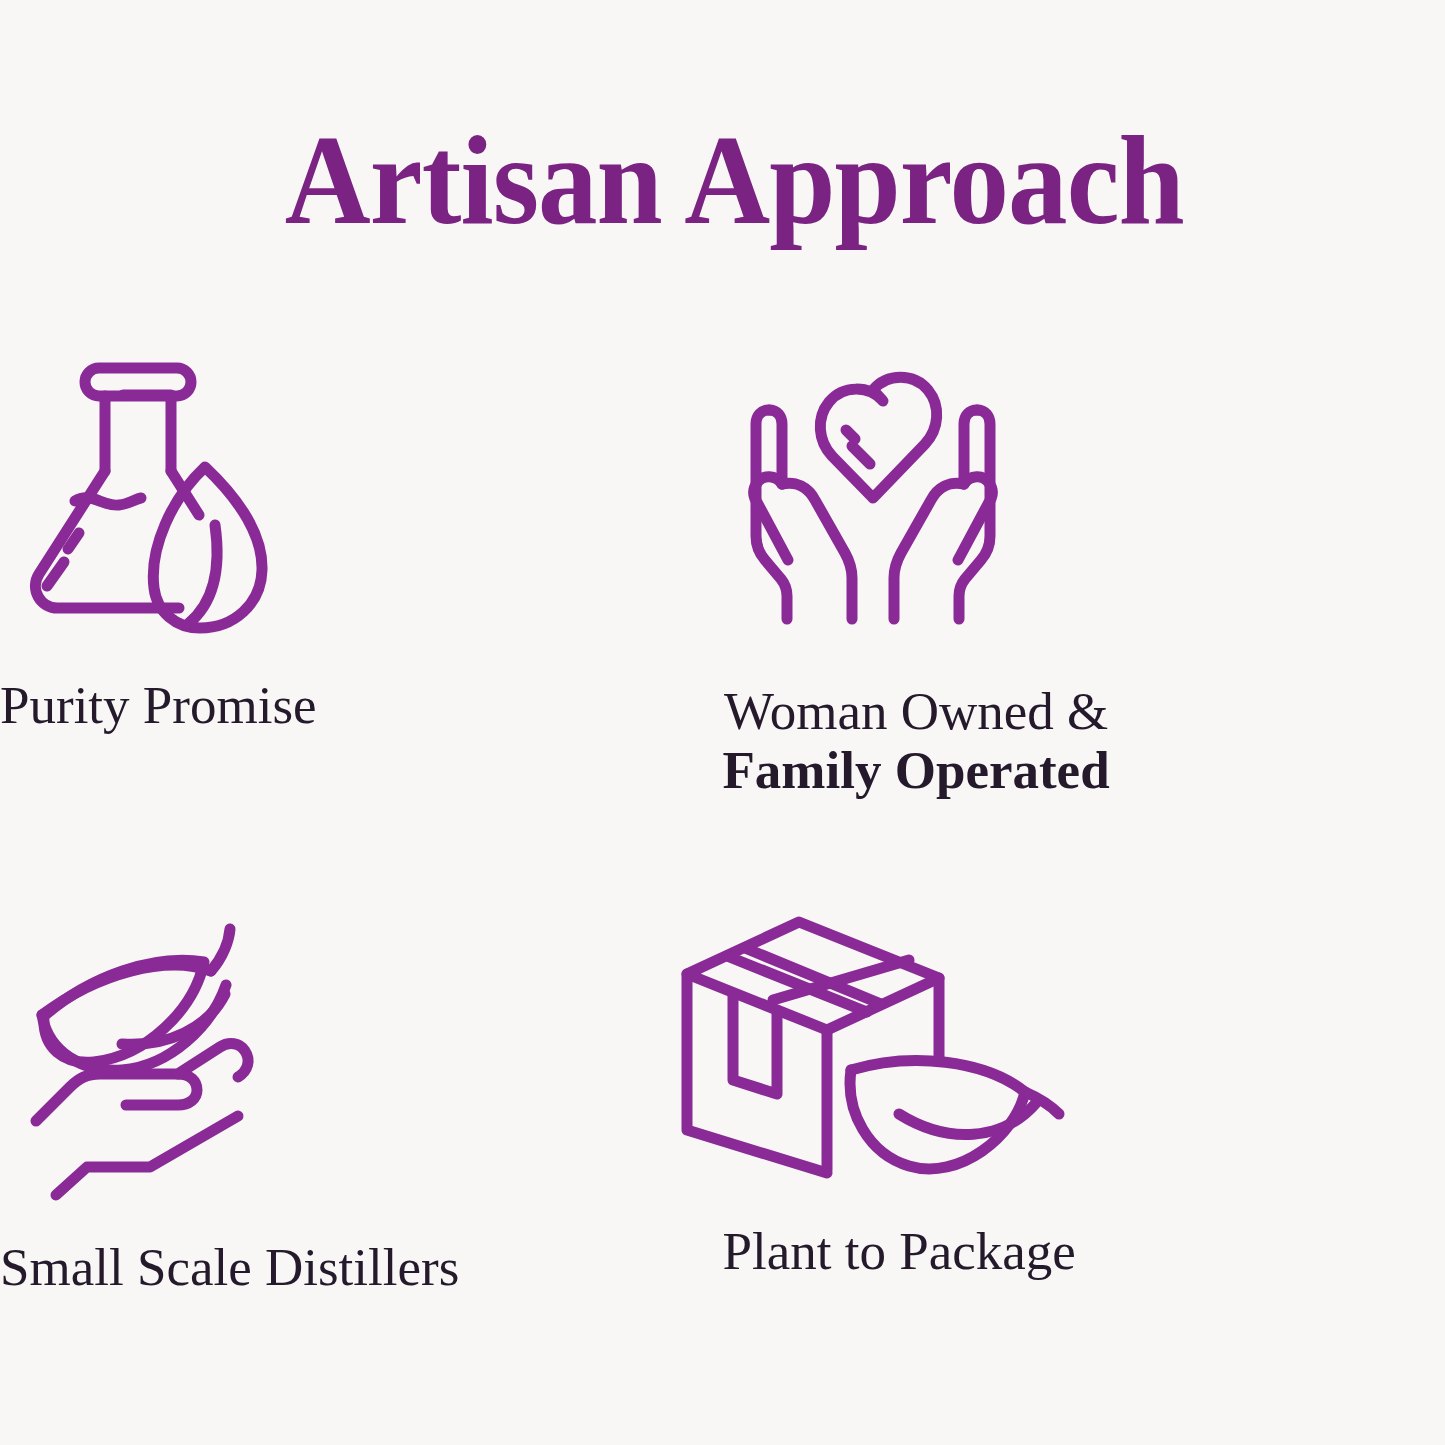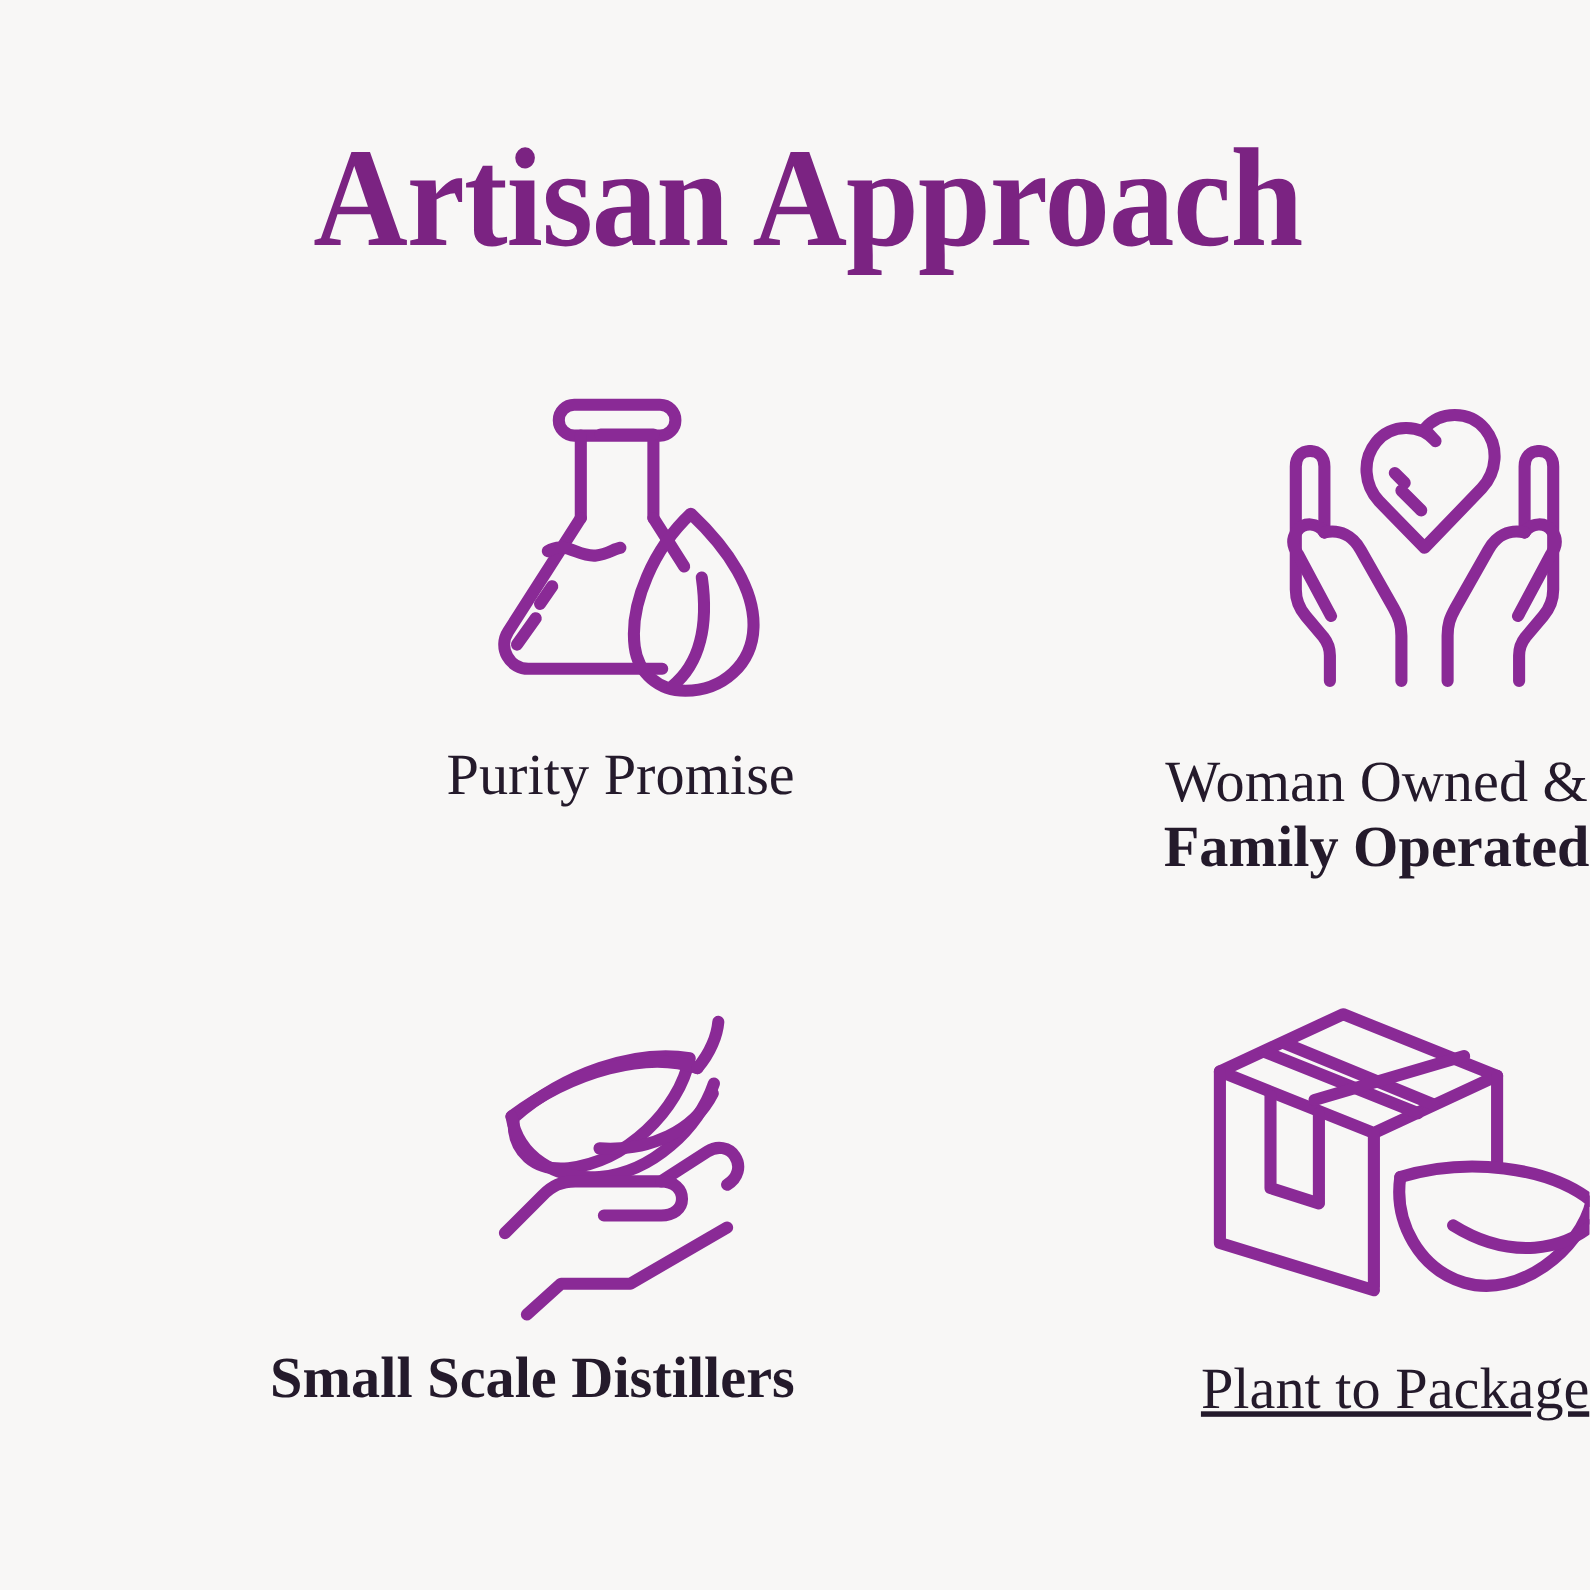--- a/index.html
+++ b/index.html
@@ -51,21 +51,21 @@
     width: 1445px;
     height: 1060px;
     display: grid;
     grid-template-columns: 1fr 1fr;
     grid-template-rows: 1fr 1fr;
   }
   .cell {
     position: relative;
     display: flex;
     flex-direction: column;
-    align-items: flex-end;
+    align-items: flex-start;
   }
   .cell-r1 { justify-content: flex-start; }
   .icon-box {
     width: 300px;
     height: 290px;
     display: flex;
     align-items: center;
     justify-content: center;
   }
   .icon-box svg { display: block; overflow: visible; }
@@ -82,23 +82,23 @@
   .label .l2 { display: block; font-weight: bold; }
 
   
   .cell1 .icon-box { margin-top: 14px; }
   .cell1 .label { margin-top: 42px; }
   .cell2 .icon-box { margin-top: 20px; }
   .cell2 .label { margin-top: 42px; }
 
   
   .cell3 .icon-box { margin-top: 52px; height: 270px; }
-  .cell3 .label { margin-top: 42px; font-weight: bold; }
+  .cell3 .label { margin-top: 56px; }
   .cell4 .icon-box { margin-top: 48px; height: 270px; }
-  .cell4 .label { margin-top: 56px; text-decoration: underline; }
+  .cell4 .label { margin-top: 44px; }
 </style>
 </head>
 <body>
 
 <div class="page">
 
   <div class="title-wrap">
     <div class="title">Artisan Approach</div>
   </div>
 

